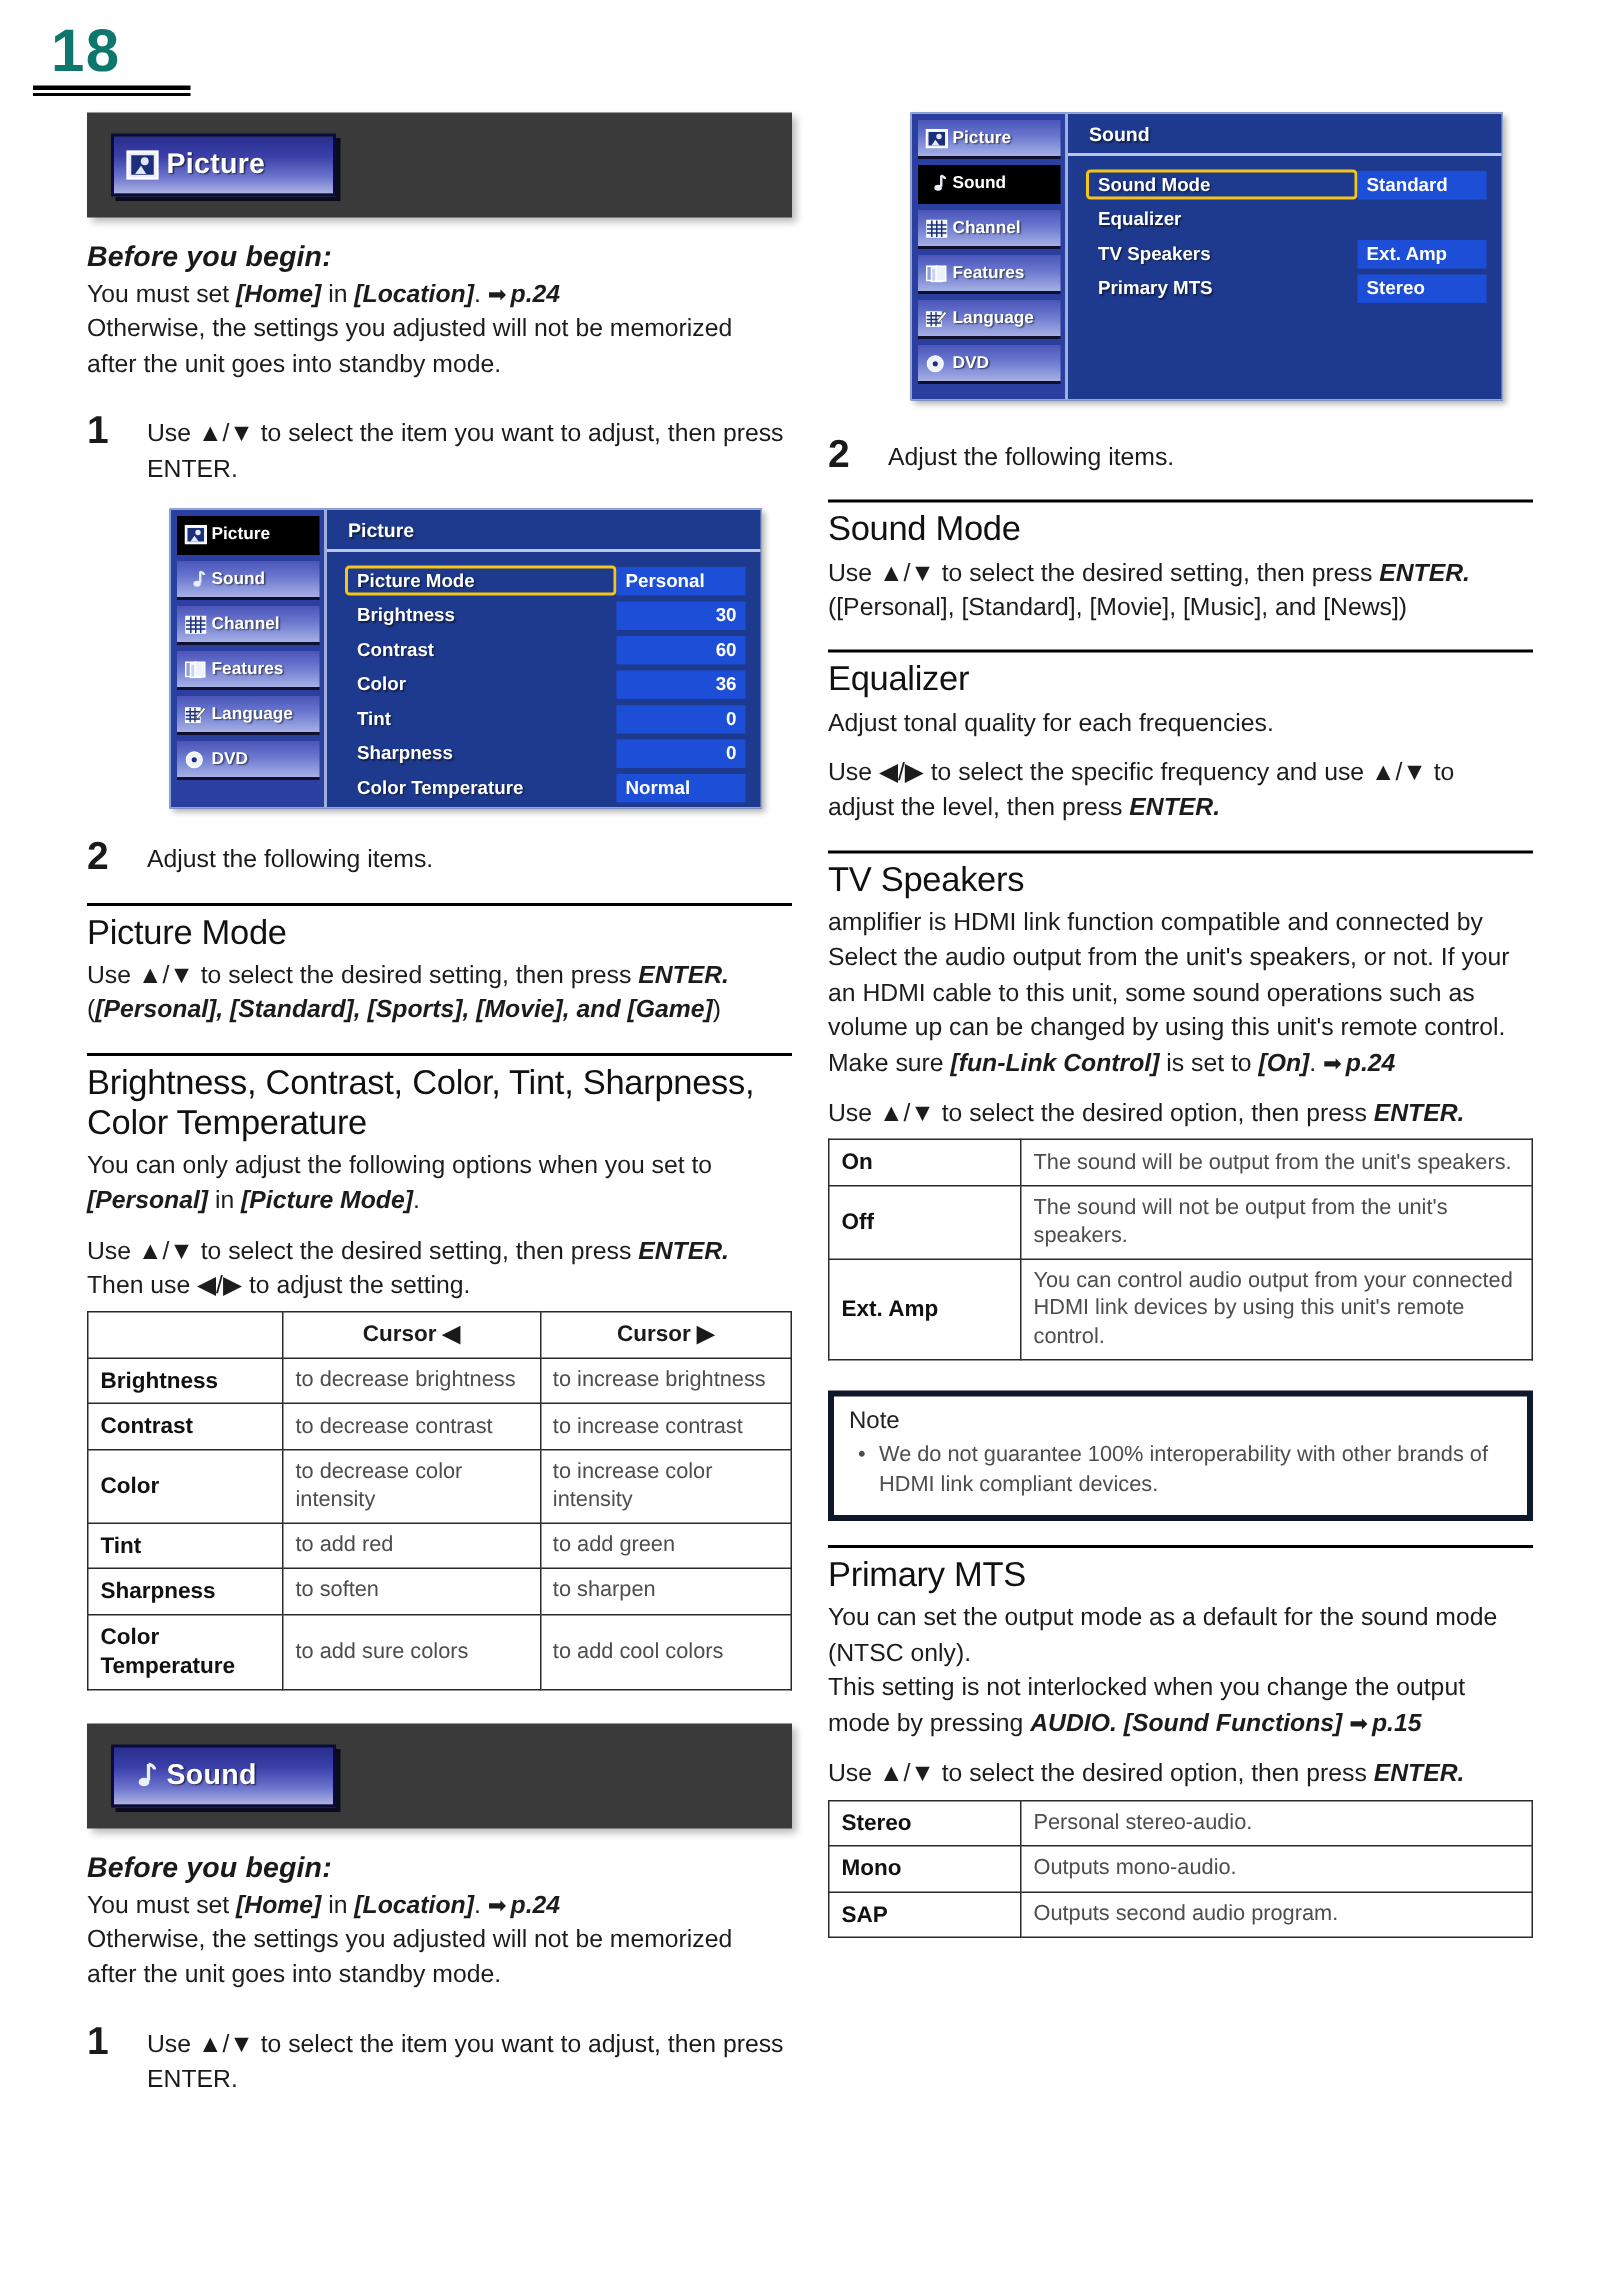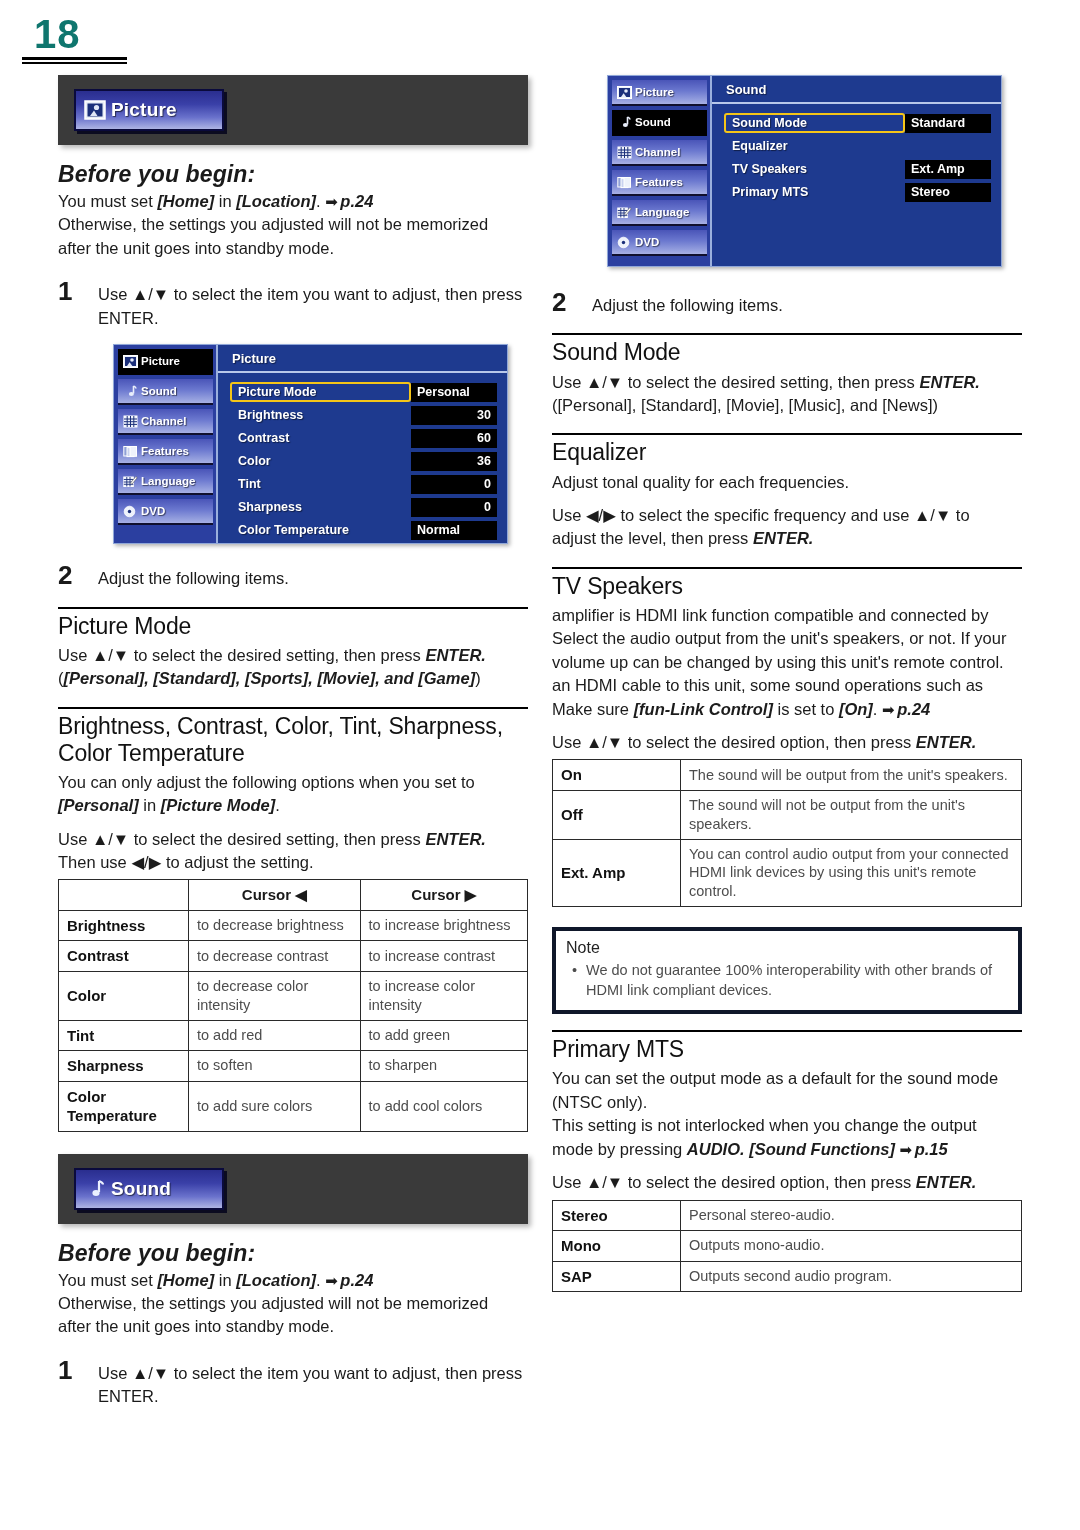--- a/index.html
+++ b/index.html
@@ -86,21 +86,21 @@
     display: inline-block;
     width: 22px;
     height: 20px;
     flex: 0 0 auto;
   }
 
   
   .bold-italic {
     font-style: italic;
     font-weight: bold;
-    font-size: 23px;
+    font-size: 19px;
     letter-spacing: 0.1px;
     margin-bottom: 2px;
   }
   p.txt {
     font-size: 16.5px;
     line-height: 1.42;
     color: #1c1c1c;
   }
   .b { font-weight: bold; font-style: italic; }
   .arrow { font-size: 15px; letter-spacing: -2px; }
@@ -190,21 +190,21 @@
     border-radius: 3px;
     padding: 1px 6px;
     height: 20px;
     display: flex;
     align-items: center;
     margin-left: -2px;
   }
   .osd-val {
     width: 86px;
     flex: 0 0 86px;
-    background: #000000;
+    background: #1d4ed8;
     color: #ffffff;
     font-size: 12.5px;
     font-weight: bold;
     height: 19px;
     line-height: 19px;
     padding: 0 6px;
   }
   .osd-val.num { text-align: right; }
   .osd-val.blank { background: transparent; }
 
@@ -646,22 +646,22 @@
   <div class="gapsm"></div>
   <p class="txt">Use ◀/▶ to select the specific frequency and use ▲/▼ to</p>
   <p class="txt">
     <span>adjust the level, then press </span><span class="b">ENTER.</span>
   </p>
 
   <div class="rule"></div>
   <h2 class="sec">TV Speakers</h2>
   <p class="txt">amplifier is HDMI link function compatible and connected by</p>
   <p class="txt">Select the audio output from the unit's speakers, or not. If your</p>
+  <p class="txt">an HDMI cable to this unit, some sound operations such as</p>
   <p class="txt">volume up can be changed by using this unit's remote control.</p>
-  <p class="txt">an HDMI cable to this unit, some sound operations such as</p>
   <p class="txt">
     <span>Make sure </span><span class="b">[fun-Link Control]</span><span> is set to </span><span class="b">[On]</span><span>.</span>
     <span class="arrow">➡</span>
     <span class="b">p.24</span>
   </p>
   <div class="gapsm"></div>
   <p class="txt">
     <span>Use ▲/▼ to select the desired option, then press </span><span class="b">ENTER.</span>
   </p>
 

